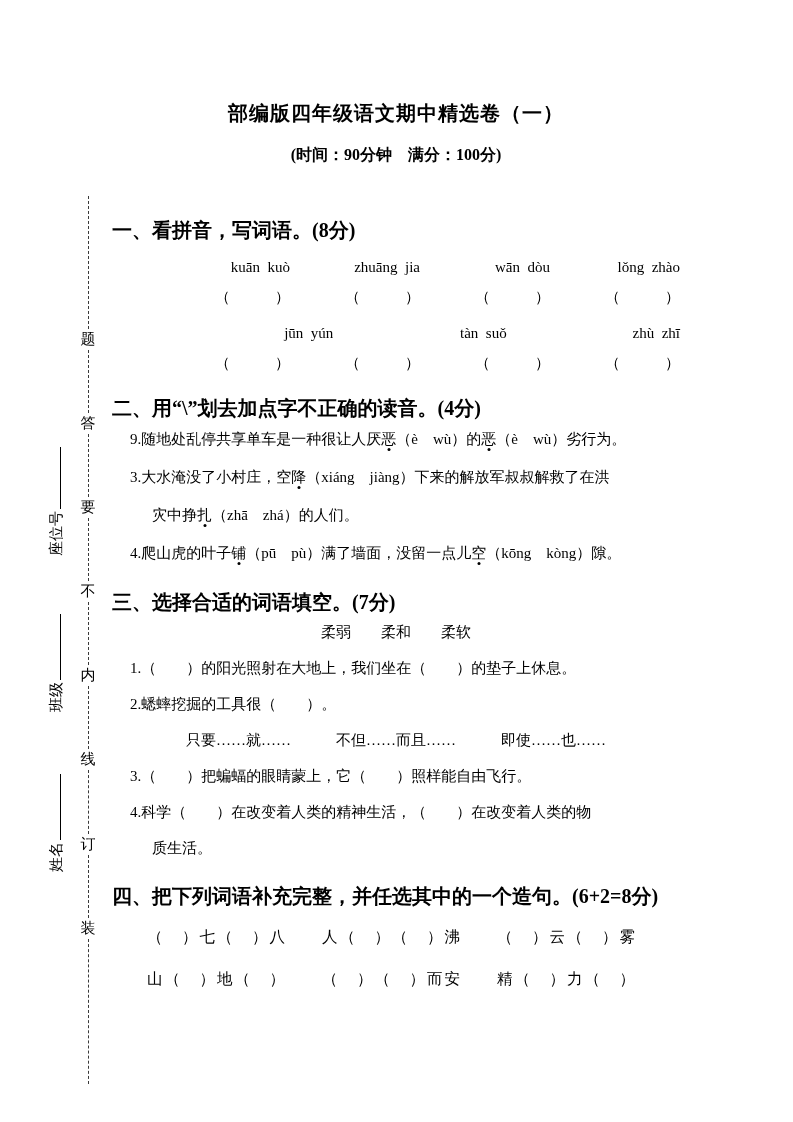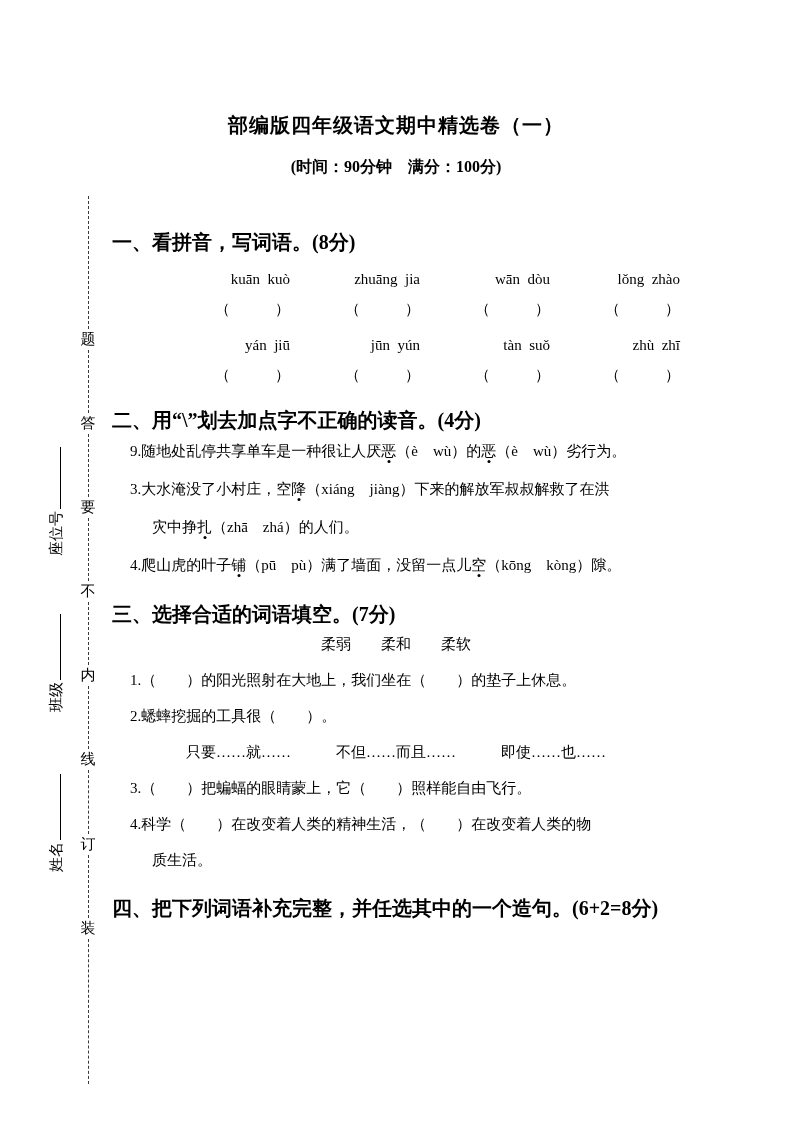--- a/index.html
+++ b/index.html
@@ -16,21 +16,21 @@
   .seal .seg.bot { flex:2.3; }
   .seal .ch { font-size:15px; line-height:21px; text-align:center; }
 
   
   .side-label { position:absolute; white-space:nowrap; font-size:15px; line-height:20px;
                 transform-origin:0 0; transform:rotate(-90deg); }
   .side-label .blank { display:inline-block; height:14px; border-bottom:1px solid #000;
                        vertical-align:baseline; margin-left:2px; }
 
   
-  .main { position:absolute; left:112px; top:12px; width:568px; font-size:15px; }
+  .main { position:absolute; left:112px; top:0; width:568px; font-size:15px; }
   .title { padding-top:100px; font-size:20px; font-weight:bold; text-align:center; letter-spacing:1px; }
   .subtitle { margin-top:18px; font-size:16px; font-weight:bold; text-align:center; }
   .sec-head { margin-top:18px; font-size:20px; font-weight:bold; line-height:24px; }
   .sec-head.first { margin-top:52px; }
 
   .pgrid { margin-top:10px; margin-left:48px; width:520px; }
   .prow { display:flex; }
   .prow > div { flex:1; text-align:right; font-size:15px; line-height:30px; white-space:pre-wrap; }
   .prow.r2 { margin-top:6px; }
 
@@ -91,21 +91,20 @@
         <div>wān  dòu</div>
         <div>lǒng  zhào</div>
       </div>
       <div class="prow">
         <div>（　　　）</div>
         <div>（　　　）</div>
         <div>（　　　）</div>
         <div>（　　　）</div>
       </div>
       <div class="prow r2">
-        <div>yán  jiū</div>
         <div>jūn  yún</div>
         <div>tàn  suǒ</div>
         <div>zhù  zhī</div>
       </div>
       <div class="prow">
         <div>（　　　）</div>
         <div>（　　　）</div>
         <div>（　　　）</div>
         <div>（　　　）</div>
       </div>
@@ -120,15 +119,19 @@
     <div class="sec-head">三、选择合适的词语填空。(7分)</div>
     <div class="bank">柔弱　　柔和　　柔软</div>
     <div class="q q3">1.（　　）的阳光照射在大地上，我们坐在（　　）的垫子上休息。</div>
     <div class="q q3">2.蟋蟀挖掘的工具很（　　）。</div>
     <div class="bank">只要……就……　　　不但……而且……　　　即使……也……</div>
     <div class="q q3">3.（　　）把蝙蝠的眼睛蒙上，它（　　）照样能自由飞行。</div>
     <div class="q q3">4.科学（　　）在改变着人类的精神生活，（　　）在改变着人类的物
 质生活。</div>
 
     <div class="sec-head">四、把下列词语补充完整，并任选其中的一个造句。(6+2=8分)</div>
+    <div class="idiom-block">
+      <div class="idiom-row">（　）七（　）八　　人（　）（　）沸　　（　）云（　）雾</div>
+      <div class="idiom-row">山（　）地（　）　　（　）（　）而安　　精（　）力（　）</div>
+    </div>
   </div>
 
 </div>
 
 </body></html>

